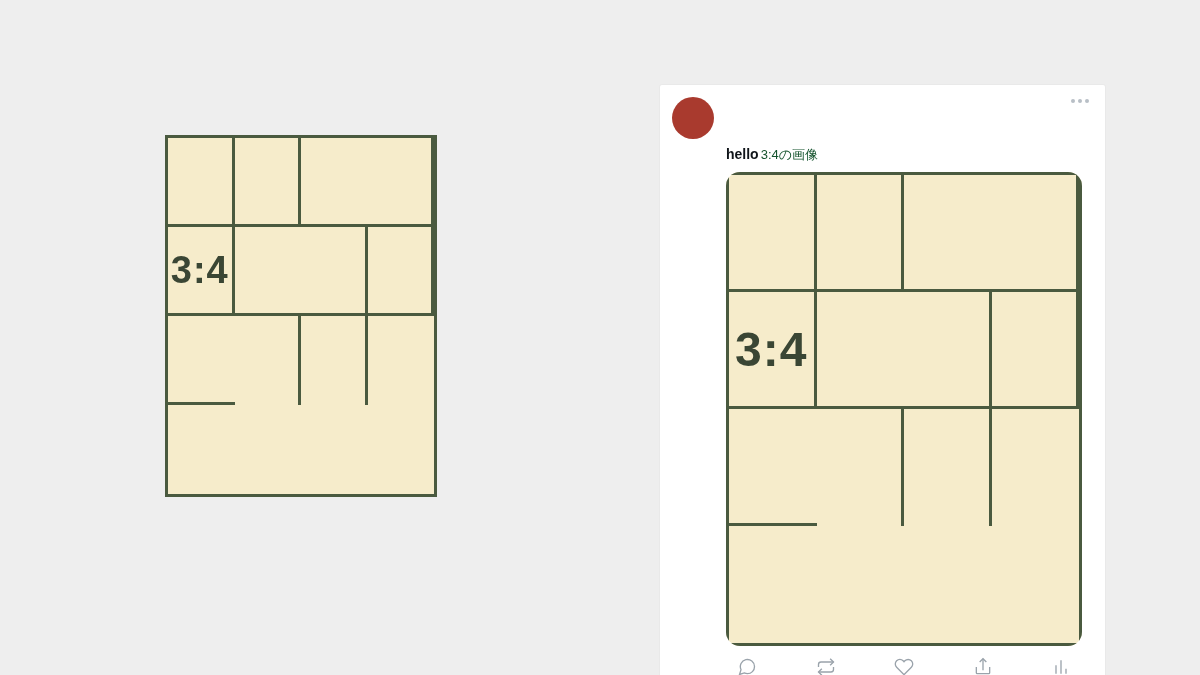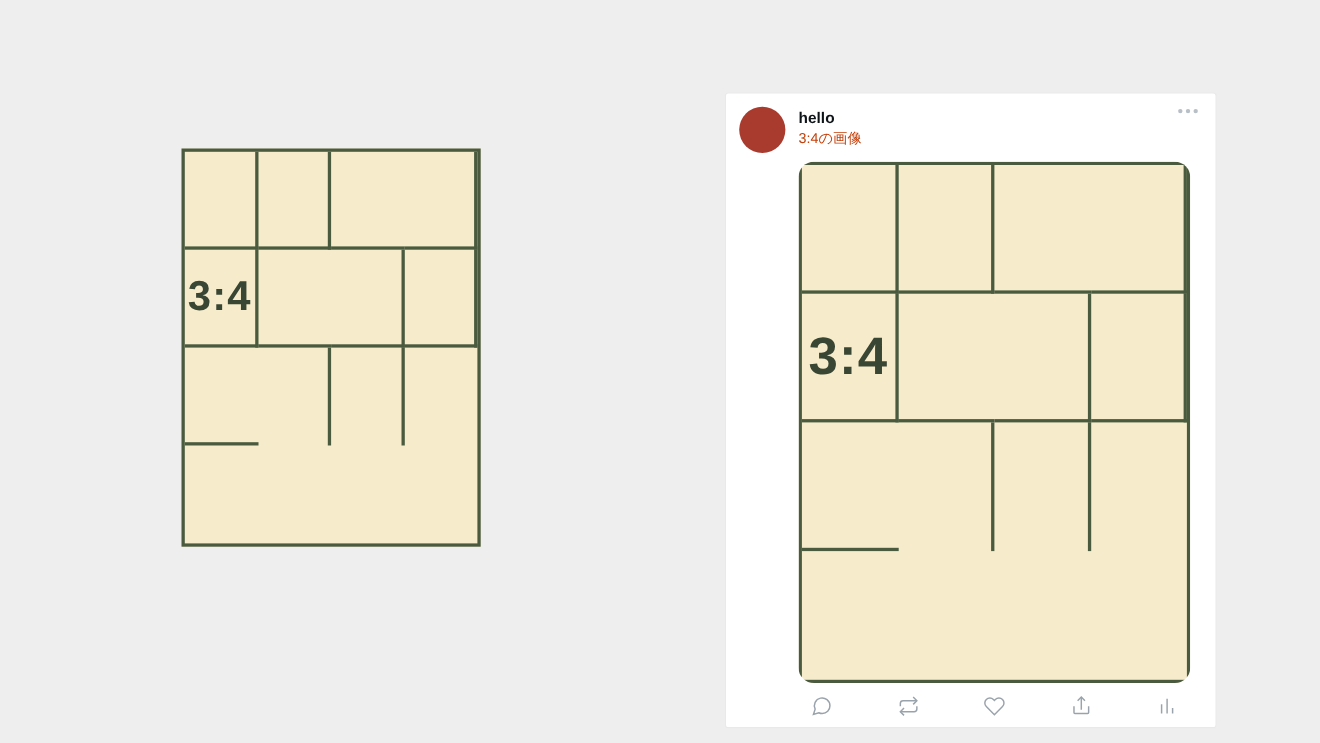--- a/index.html
+++ b/index.html
@@ -37,23 +37,23 @@
     gap: 12px;
     position: relative;
   }
   .avatar {
     width: 42px;
     height: 42px;
     border-radius: 50%;
     background: #a93a2e;
     flex-shrink: 0;
   }
-  .post-meta { display: flex; flex-direction: column; gap: 2px; padding-top: 2px; }
+  .post-meta { display: flex; flex-direction: row; gap: 2px; padding-top: 2px; margin-top: 47px; }
   .post-user { font-size: 14px; font-weight: 700; color: #0f1419; }
-  .post-text { font-size: 13px; color: #c2410c; }
+  .post-text { font-size: 13px; color: #14532d; }
   .more-dots {
     position: absolute;
     right: 4px;
     top: 2px;
     color: #b8bfc6;
     display: flex;
     gap: 3px;
   }
   .more-dots span {
     width: 4px; height: 4px; border-radius: 50%; background: #b8bfc6;

